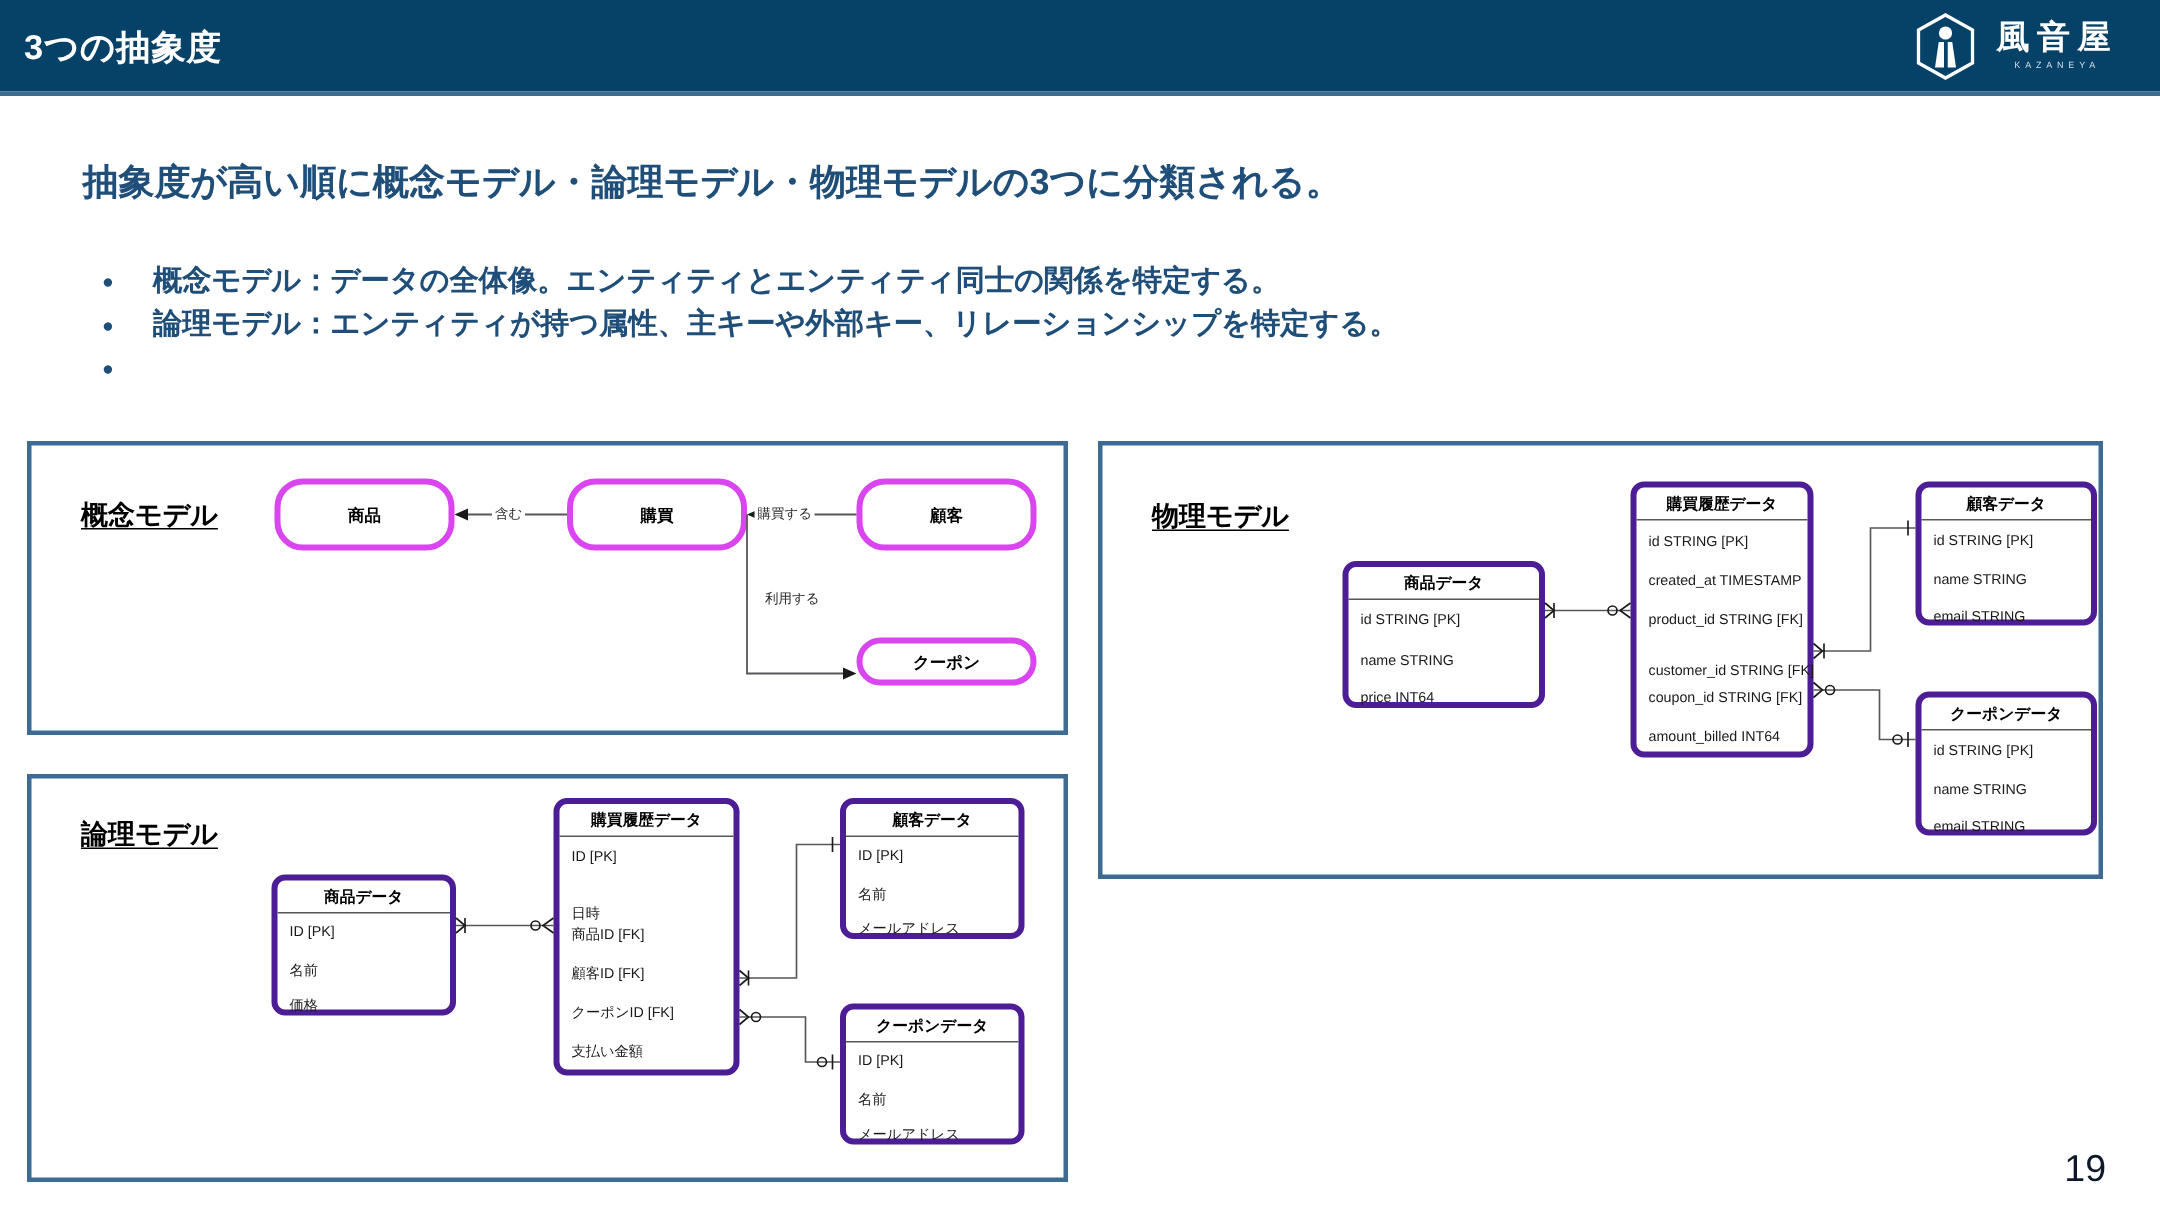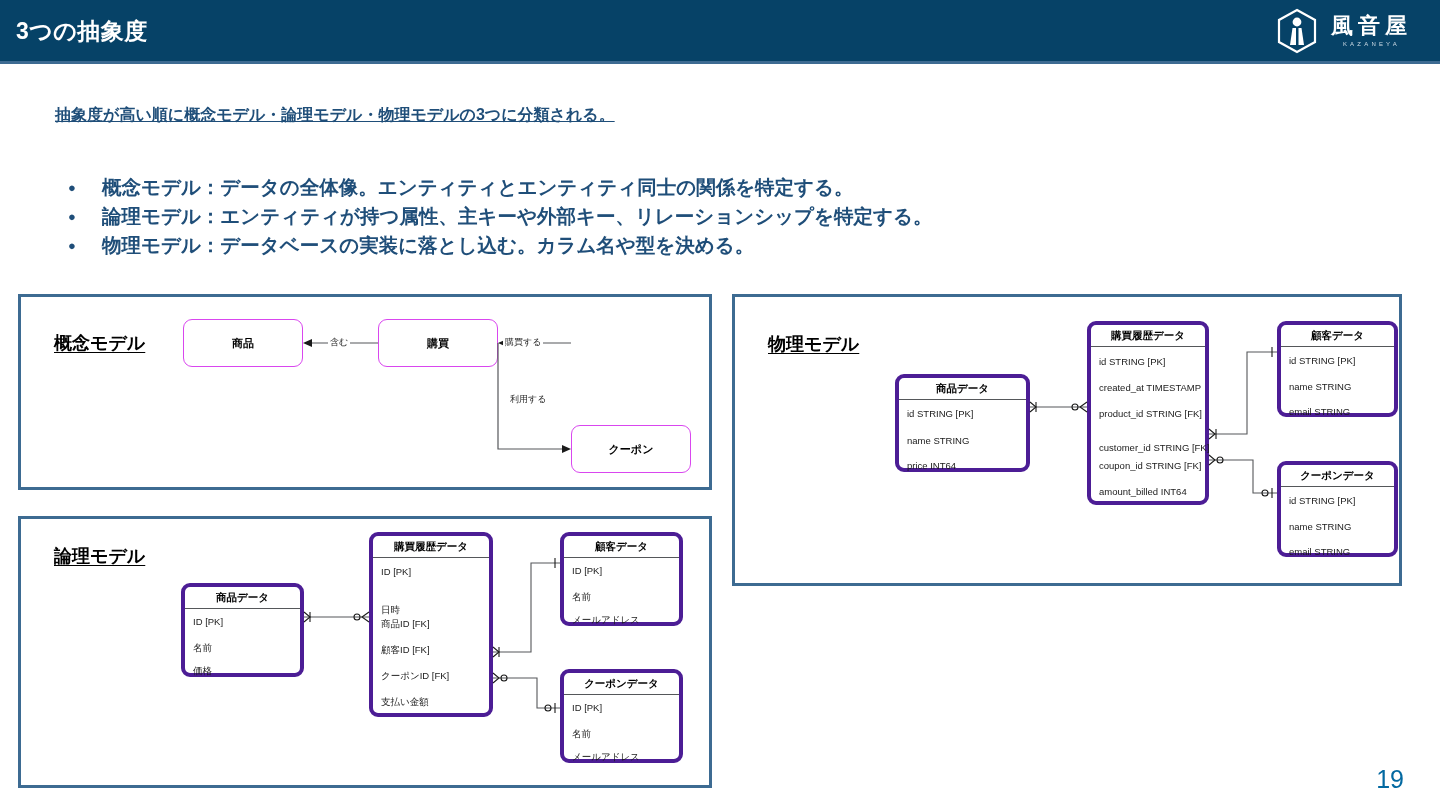--- a/index.html
+++ b/index.html
@@ -28,21 +28,21 @@
   }
   #logo-mark{width:46px;height:46px;}
   #logo-text{display:flex;flex-direction:column;align-items:center;line-height:1;}
   #logo-name{font-size:22px;font-weight:bold;color:#ffffff;letter-spacing:5px;
              font-family:"DejaVu Sans",sans-serif;}
   #logo-sub{font-size:6px;color:#cfdce6;letter-spacing:3.2px;margin-top:4px;}
 
   
   #lead{
     position:absolute;left:55px;top:105px;
-    font-size:16px;font-weight:bold;color:#1f4e79;white-space:nowrap;text-decoration:underline;
+    font-size:24px;font-weight:bold;color:#1f4e79;white-space:nowrap;
   }
   #bullets{position:absolute;left:62px;top:173px;}
   .bullet{
     display:flex;align-items:flex-start;gap:0;
     font-size:19.5px;font-weight:bold;color:#1f4e79;
     line-height:29px;white-space:nowrap;
   }
   .bullet-dot{
     width:40px;flex:0 0 40px;font-size:13px;line-height:29px;
     color:#1f4e79;text-align:left;padding-left:6px;box-sizing:border-box;
@@ -72,33 +72,33 @@
     display:flex;align-items:center;justify-content:center;
     font-size:10.5px;font-weight:bold;color:#000;
     border-bottom:1px solid #55575a;white-space:nowrap;
   }
   .ebox-field{
     position:absolute;left:8px;font-size:9.5px;color:#1a1a1a;
     white-space:nowrap;line-height:11px;text-align:center;
   }
   .cbox{
     position:absolute;box-sizing:border-box;
-    border:1px solid #d946ef;border-radius:9px;background:#ffffff;
+    border:4px solid #d946ef;border-radius:19px;background:#ffffff;
     display:flex;align-items:center;justify-content:center;
     font-size:11px;font-weight:bold;color:#000;
   }
   .edge-label{
     position:absolute;font-size:9px;color:#2b2b2b;white-space:nowrap;
     background:#ffffff;padding:0 2px;
   }
   svg.conn{position:absolute;overflow:visible;}
 
   #page-number{
     position:absolute;right:36px;bottom:16px;
-    font-size:25px;color:#0369a1;
+    font-size:25px;color:#0f172a;
   }
 </style>
 </head>
 <body>
 
 <div id="header"></div>
 <div id="header-accent"></div>
 <div id="header-title">3つの抽象度</div>
 
 <div id="logo">
@@ -120,34 +120,36 @@
   <div class="bullet">
     <span class="bullet-dot">●</span>
     <span>概念モデル：データの全体像。エンティティとエンティティ同士の関係を特定する。</span>
   </div>
   <div class="bullet">
     <span class="bullet-dot">●</span>
     <span>論理モデル：エンティティが持つ属性、主キーや外部キー、リレーションシップを特定する。</span>
   </div>
   <div class="bullet">
     <span class="bullet-dot">●</span>
-    <span>物理モデル：データベースの実装に落とし込む。カラム名や型を決める。</span>
   </div>
 </div>
 
 <div class="panel" id="panel-conceptual">
   <div class="panel-title" style="left:33px;top:34px;">概念モデル</div>
 
   <div class="cbox" style="left:162px;top:22px;width:120px;height:48px;">
     <span>商品</span>
   </div>
   <div class="cbox" style="left:357px;top:22px;width:120px;height:48px;">
     <span>購買</span>
   </div>
-  <div class="cbox" style="left:550px;top:128px;width:120px;height:48px;">
+  <div class="cbox" style="left:550px;top:22px;width:120px;height:48px;">
+    <span>顧客</span>
+  </div>
+  <div class="cbox" style="left:550px;top:128px;width:120px;height:32px;">
     <span>クーポン</span>
   </div>
 
   <svg class="conn" style="left:0;top:0;width:694px;height:196px;">
     <line x1="357" y1="46" x2="288" y2="46" stroke="#55575a" stroke-width="1.2"></line>
     <polygon points="282,46 291,42 291,50" fill="#1a1a1a"></polygon>
     <line x1="550" y1="46" x2="483" y2="46" stroke="#55575a" stroke-width="1.2"></line>
     <polygon points="477,46 486,42 486,50" fill="#1a1a1a"></polygon>
     <polyline points="477,46 477,152 544,152" fill="none" stroke="#55575a" stroke-width="1.2"></polyline>
     <polygon points="550,152 541,148 541,156" fill="#1a1a1a"></polygon>

